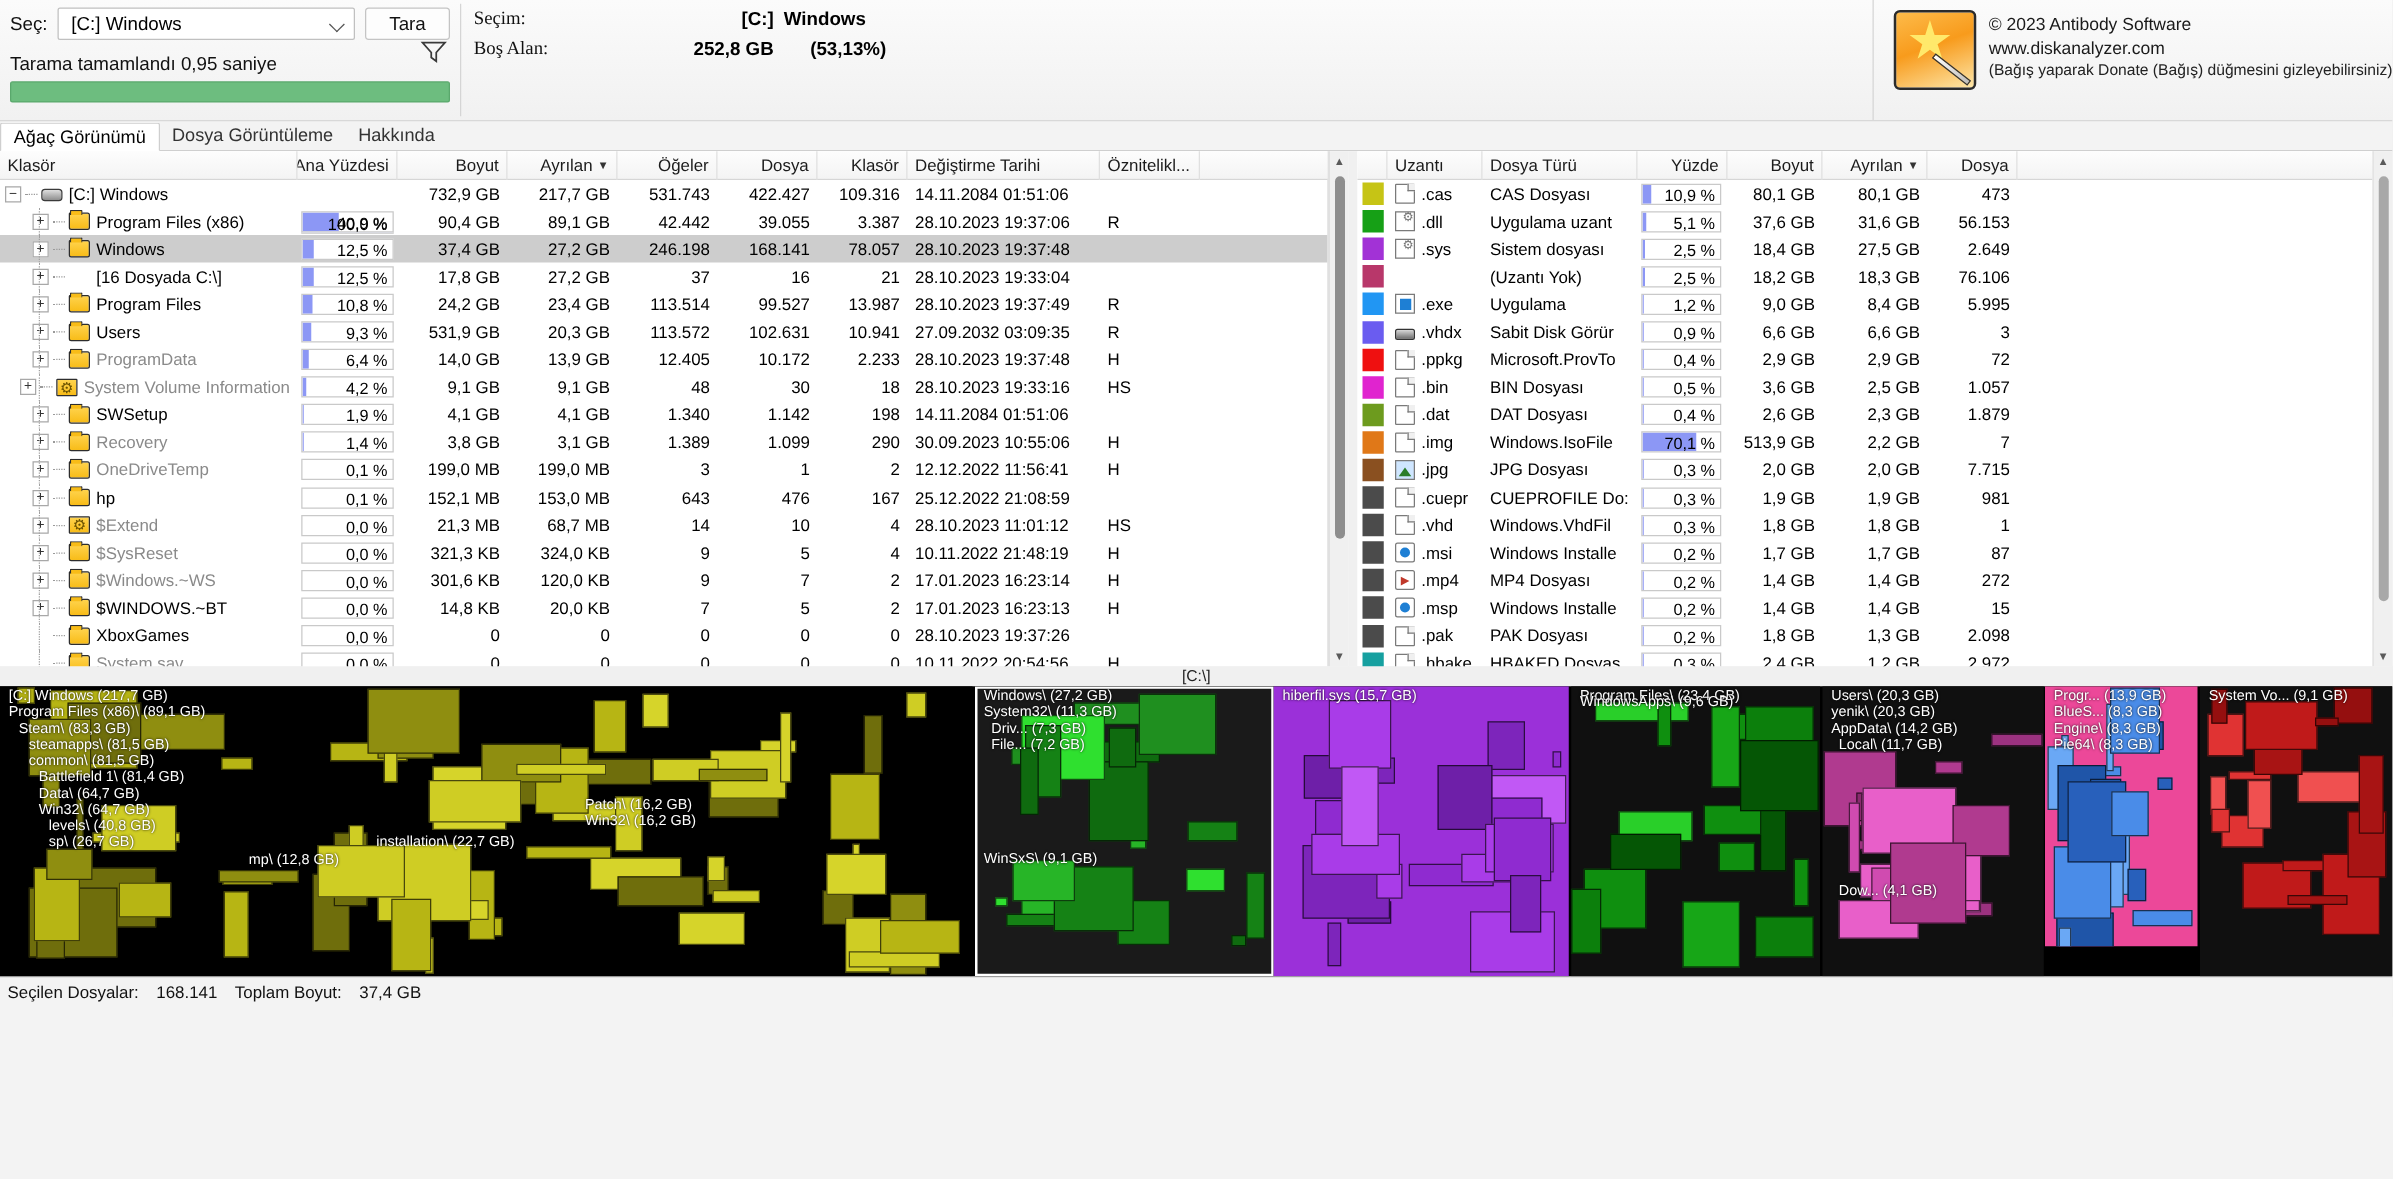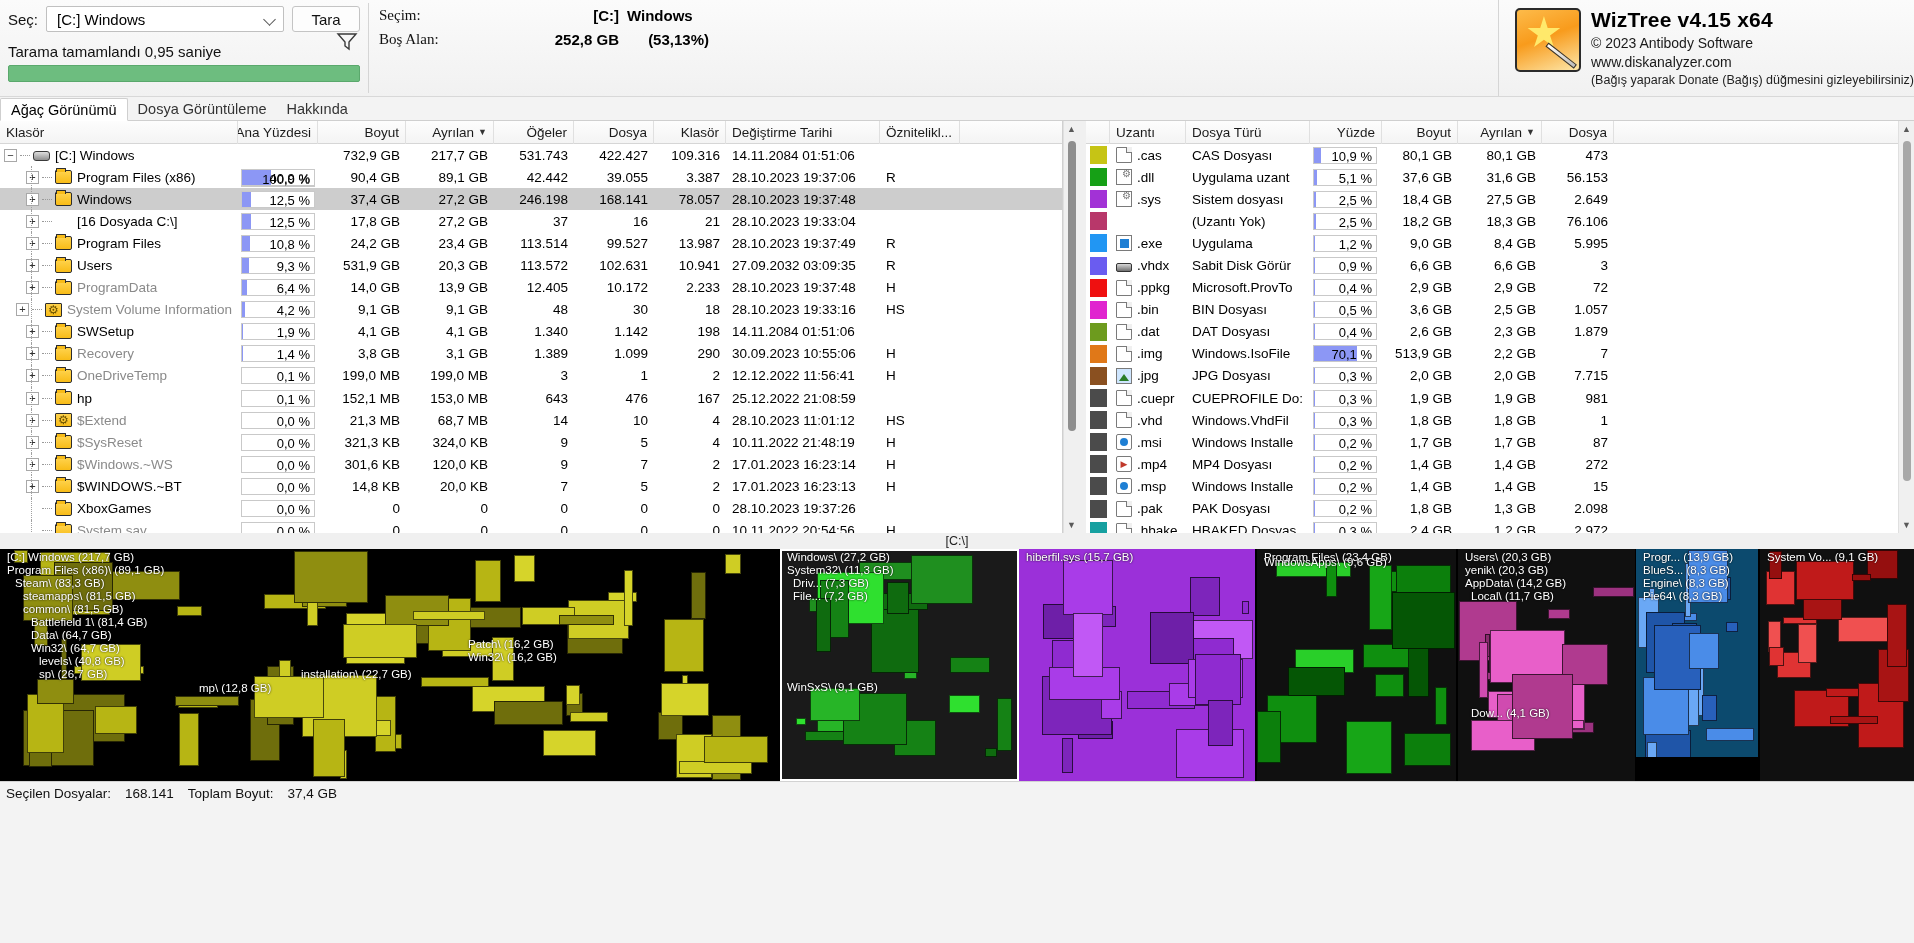--- a/index.html
+++ b/index.html
@@ -283,21 +283,20 @@
 
     <div class="tb-mid-fill"></div>
 
     <div class="tb-brand">
       <div class="logo-box">
         <div class="folder-ico"></div>
         <div class="star"></div>
         <div class="wand"></div>
       </div>
       <div class="brand-txt">
-        <div class="brand-title">WizTree v4.15 x64</div>
         <div class="brand-sub">© 2023 Antibody Software</div>
         <div class="brand-sub2">www.diskanalyzer.com</div>
         <div class="brand-note">(Bağış yaparak Donate (Bağış) düğmesini gizleyebilirsiniz)</div>
       </div>
     </div>
 
   </div>
 
   <div class="tabstrip" id="tabstrip">
       <div class="tab active">
@@ -1330,21 +1329,21 @@
         <div style="position: absolute; left: 104px; top: 95px; width: 46px; height: 41px; background: rgb(176, 58, 143); border: 1px solid rgba(0, 0, 0, 0.65);"></div>
         <div style="position: absolute; left: 21px; top: 93px; width: 9px; height: 56px; background: rgb(208, 75, 176); border: 1px solid rgba(0, 0, 0, 0.65);"></div>
         <div style="position: absolute; left: 13px; top: 171px; width: 64px; height: 31px; background: rgb(232, 95, 201); border: 1px solid rgba(0, 0, 0, 0.65);"></div>
         <div style="position: absolute; left: 54px; top: 125px; width: 61px; height: 65px; background: rgb(176, 58, 143); border: 1px solid rgba(0, 0, 0, 0.65);"></div>
         <div class="tmtxt" style="left: 4px; top: 1px;">Users\ (20,3 GB)</div>
         <div class="tmtxt" style="left: 4px; top: 14px;">yenik\ (20,3 GB)</div>
         <div class="tmtxt" style="left: 4px; top: 27px;">AppData\ (14,2 GB)</div>
         <div class="tmtxt" style="left: 10px; top: 40px;">Local\ (11,7 GB)</div>
         <div class="tmtxt" style="left: 10px; top: 157px;">Dow... (4,1 GB)</div>
       </div>
-      <div class="tmcell" style="left: 1636px; top: 0px; width: 122px; height: 208px; background: #0c4a6e;">
+      <div class="tmcell" style="left: 1636px; top: 0px; width: 122px; height: 208px; background: #ec4899;">
         <div style="position: absolute; left: 70px; top: 179px; width: 48px; height: 13px; background: rgb(74, 140, 232); border: 1px solid rgba(0, 0, 0, 0.65);"></div>
         <div style="position: absolute; left: 9px; top: 181px; width: 46px; height: 31px; background: rgb(31, 85, 168); border: 1px solid rgba(0, 0, 0, 0.65);"></div>
         <div style="position: absolute; left: 38px; top: 64px; width: 23px; height: 8px; background: rgb(74, 140, 232); border: 1px solid rgba(0, 0, 0, 0.65);"></div>
         <div style="position: absolute; left: 38px; top: 118px; width: 30px; height: 49px; background: rgb(106, 168, 245); border: 1px solid rgba(0, 0, 0, 0.65);"></div>
         <div style="position: absolute; left: 66px; top: 146px; width: 15px; height: 26px; background: rgb(40, 96, 187); border: 1px solid rgba(0, 0, 0, 0.65);"></div>
         <div style="position: absolute; left: 90px; top: 73px; width: 12px; height: 10px; background: rgb(40, 96, 187); border: 1px solid rgba(0, 0, 0, 0.65);"></div>
         <div style="position: absolute; left: 86px; top: 28px; width: 9px; height: 23px; background: rgb(31, 85, 168); border: 1px solid rgba(0, 0, 0, 0.65);"></div>
         <div style="position: absolute; left: 13px; top: 39px; width: 6px; height: 46px; background: rgb(106, 168, 245); border: 1px solid rgba(0, 0, 0, 0.65);"></div>
         <div style="position: absolute; left: 2px; top: 48px; width: 21px; height: 51px; background: rgb(106, 168, 245); border: 1px solid rgba(0, 0, 0, 0.65);"></div>
         <div style="position: absolute; left: 10px; top: 63px; width: 39px; height: 61px; background: rgb(31, 85, 168); border: 1px solid rgba(0, 0, 0, 0.65);"></div>

